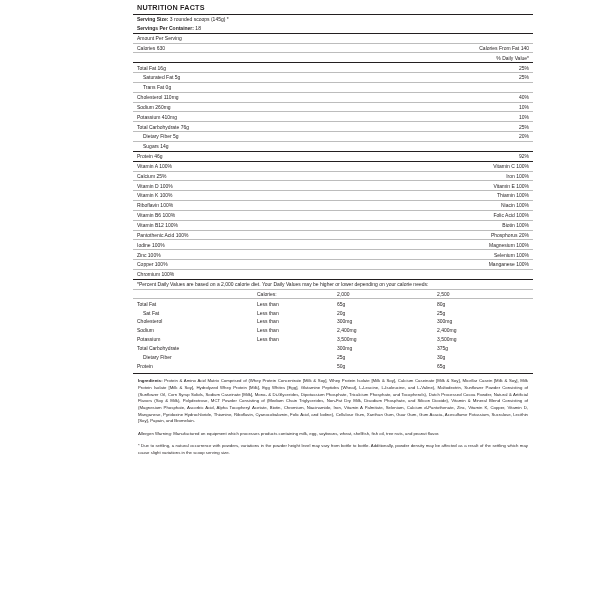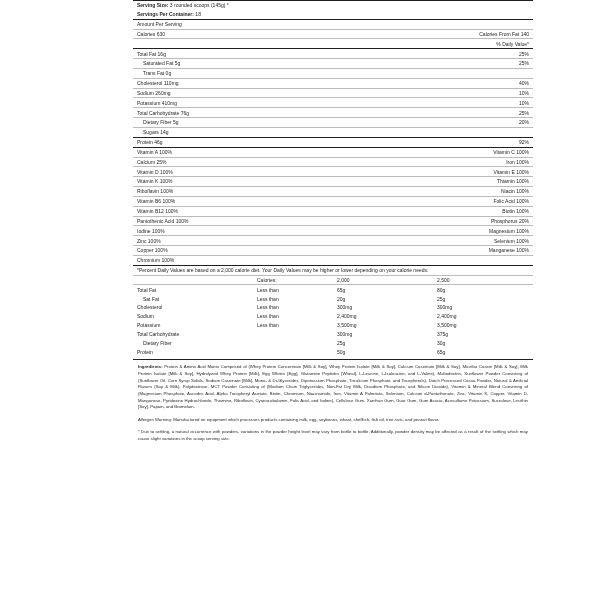--- a/index.html
+++ b/index.html
@@ -101,20 +101,21 @@
 </style>
 </head>
 <body>
 
 <div id="page">
   <div class="gutter left"></div>
   <div class="gutter right"></div>
 
   <div class="panel">
 
+    <div class="nf-title">NUTRITION FACTS</div>
 
     <table class="nf">
       <colgroup>
         <col style="width:62%">
         <col style="width:38%">
       </colgroup>
       <tbody>
         <tr class="rule-med">
           <td colspan="2">
             <span class="b">Serving Size:</span>

